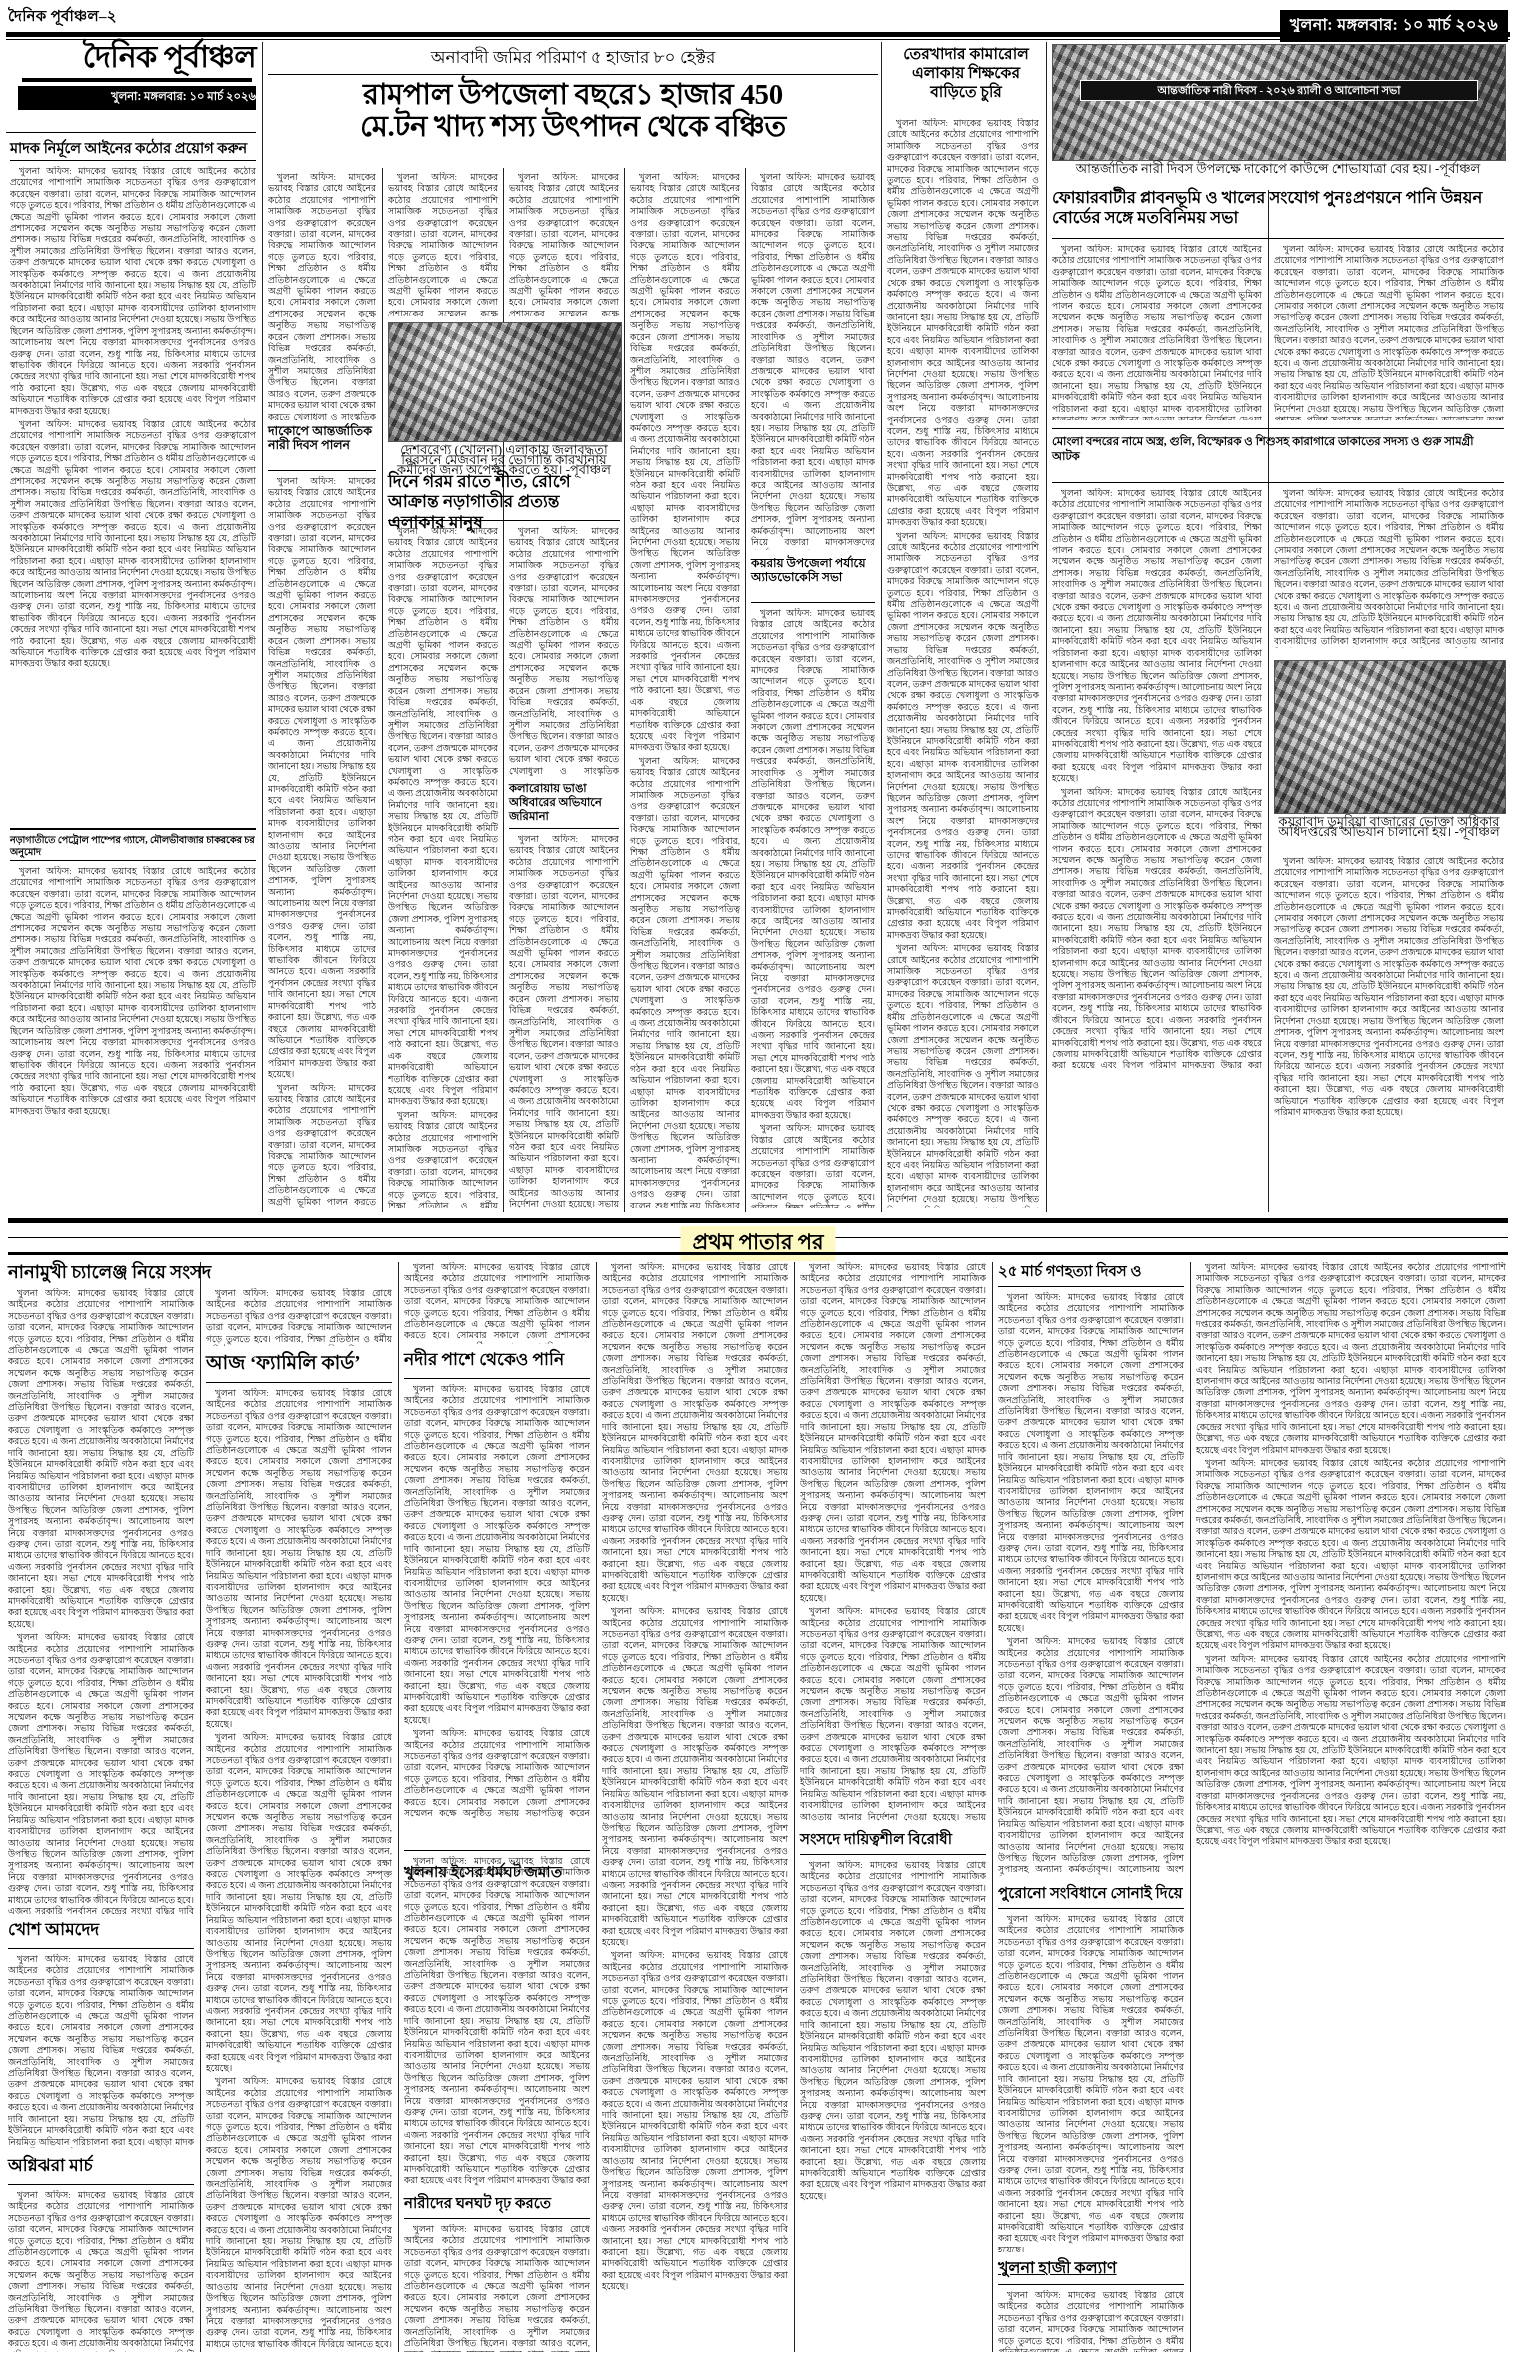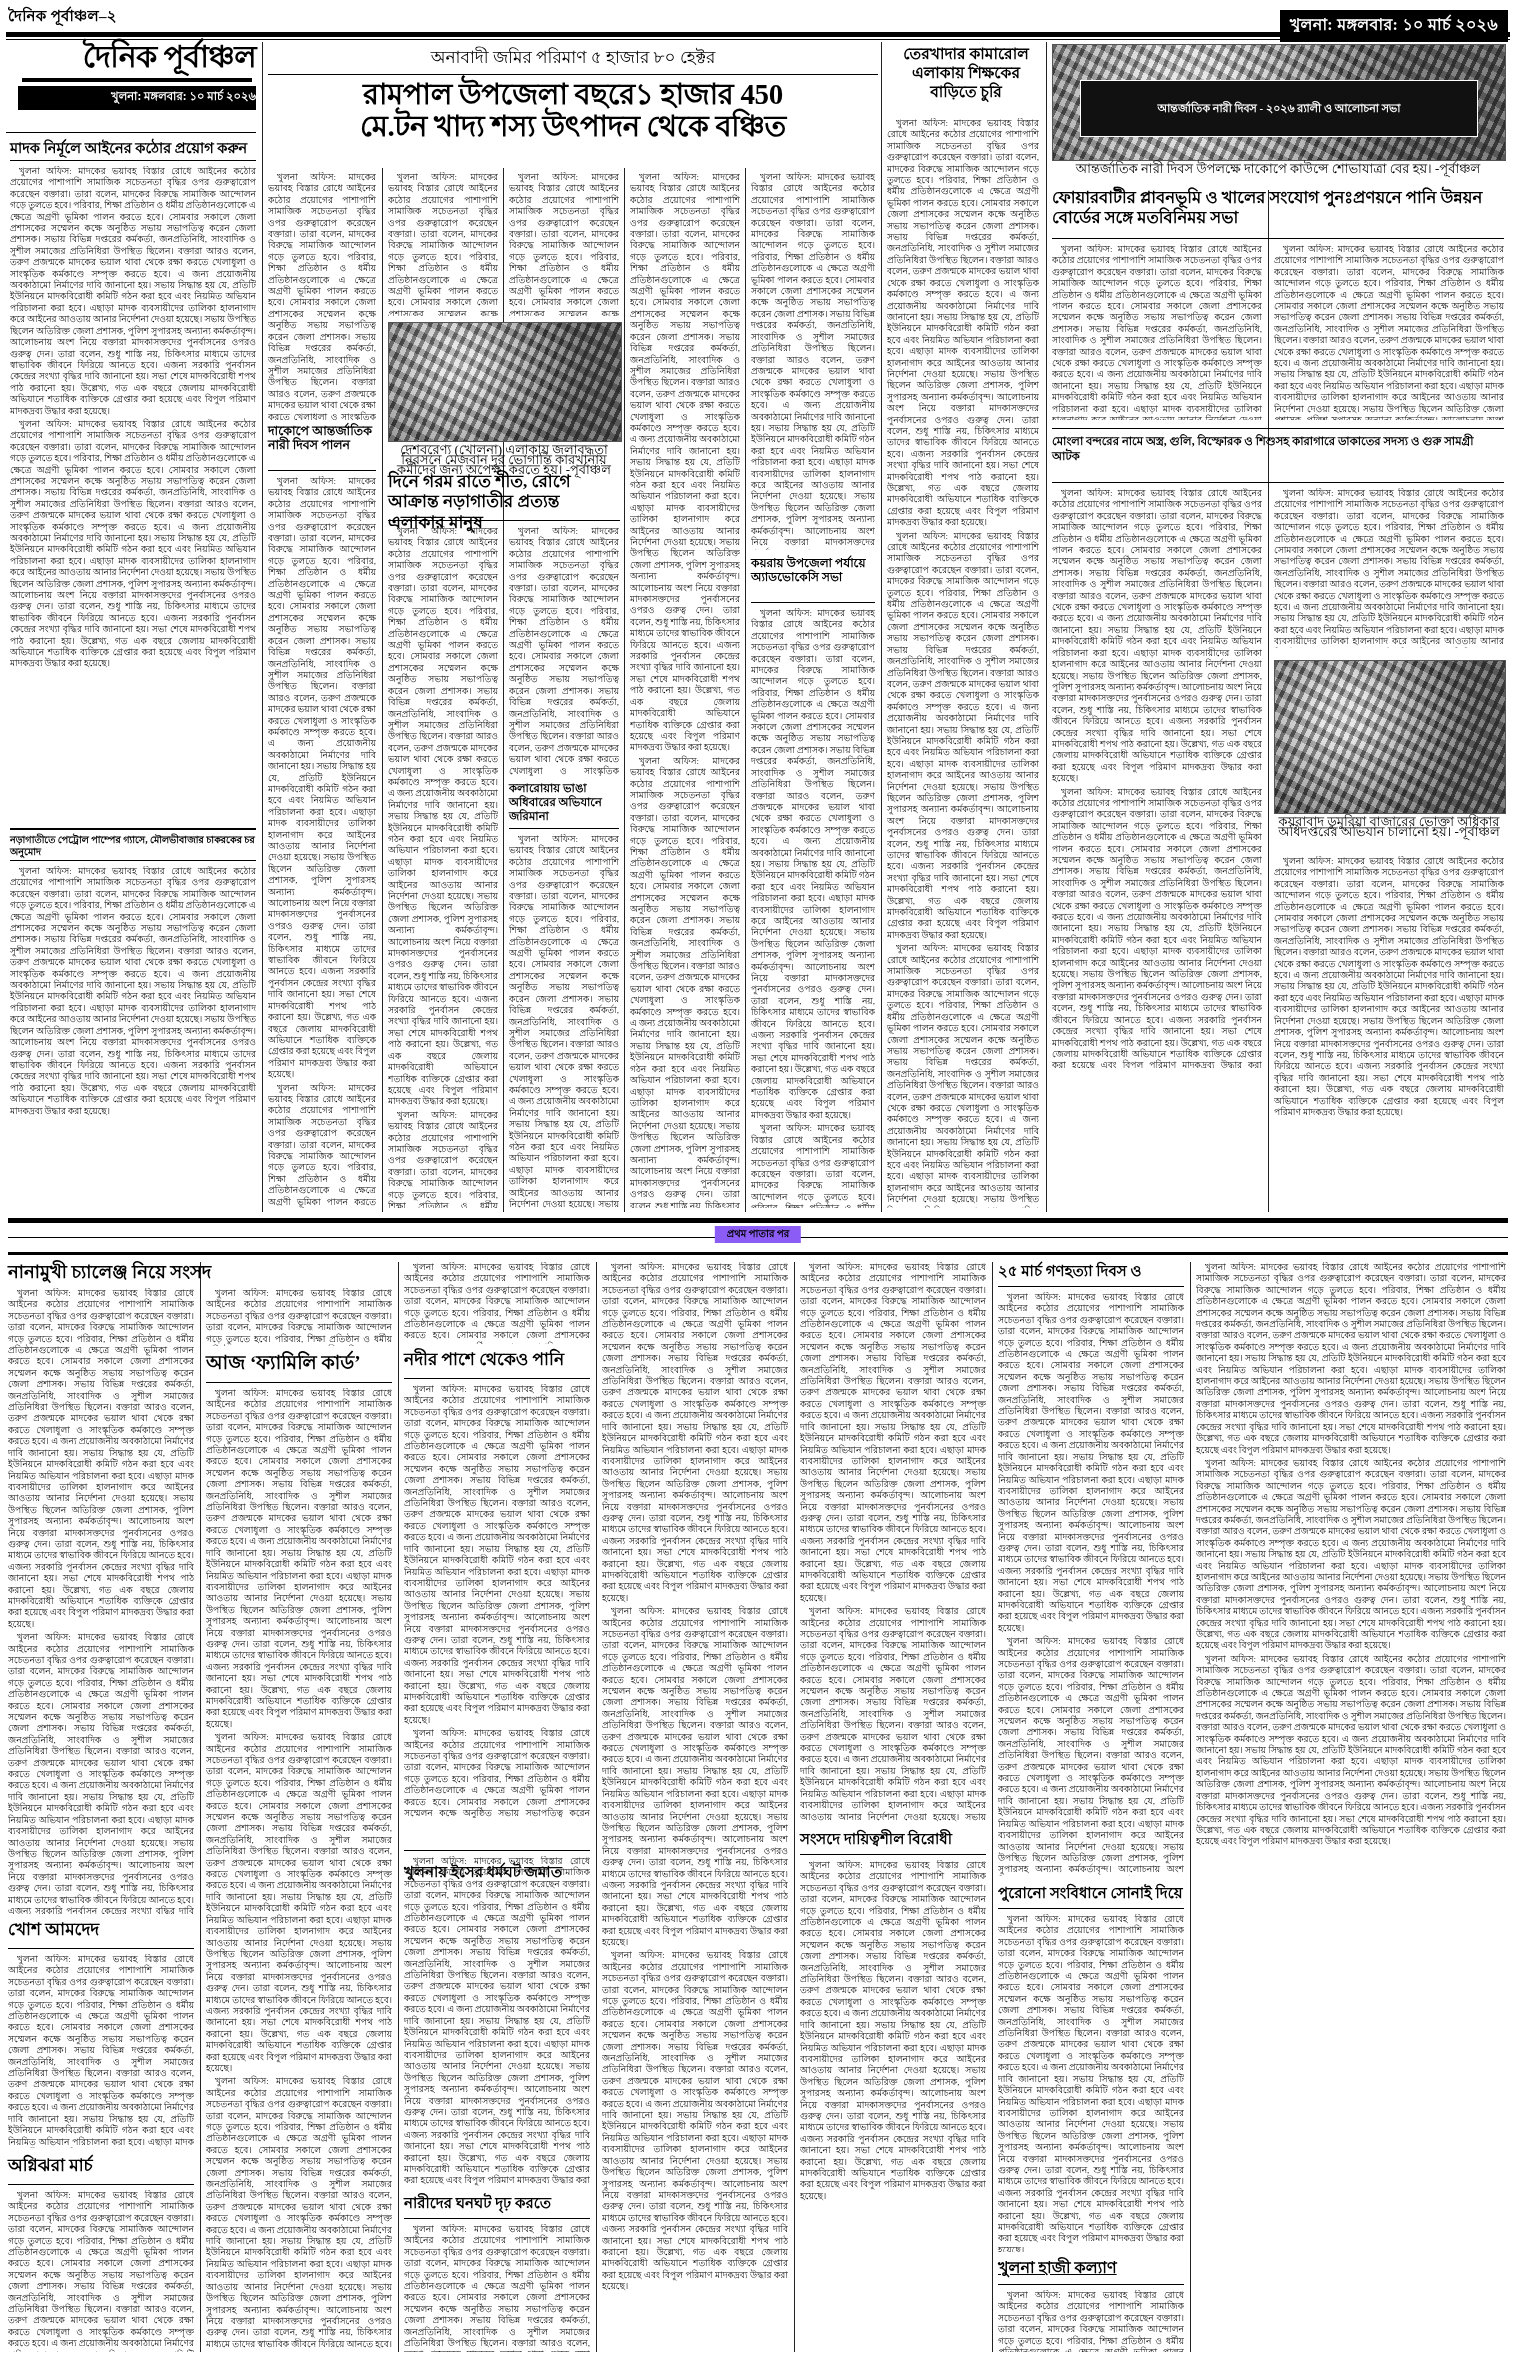--- a/index.html
+++ b/index.html
@@ -61,21 +61,21 @@
   .photo::before{
     content:"";position:absolute;inset:0;
     background:
       repeating-linear-gradient(115deg, rgba(0,0,0,.30) 0 4px, rgba(255,255,255,.18) 4px 9px),
       repeating-linear-gradient(28deg, rgba(0,0,0,.22) 0 7px, rgba(255,255,255,.13) 7px 15px),
       radial-gradient(circle at 30% 35%, rgba(255,255,255,.55), rgba(0,0,0,.55) 70%);
     filter:contrast(1.25) grayscale(1);
   }
   .photo .bnr{
     position:absolute;left:6%;right:6%;top:30%;background:#111;color:#fff;
-    font-size:11px;font-weight:bold;text-align:center;padding:21px 2px;line-height:1.25;
+    font-size:11px;font-weight:bold;text-align:center;padding:3px 2px;line-height:1.25;
     border:1px solid #fff;
   }
   .cap{font-size:13px;text-align:center;line-height:10px;margin-top:2px;}
   .hline{position:absolute;height:1px;background:#000;}
   .thick{position:absolute;height:4px;background:#000;}
 
   .sec-head{
     font-weight:bold;line-height:1.2;
   }
   .col-sep{position:absolute;width:1px;background:#222;}
@@ -218,21 +218,21 @@
 
   <div class="photo" style="position:absolute;left:1274px;top:660px;width:230px;height:152px;"></div>
   <div class="cap" style="position:absolute;left:1274px;top:815px;width:230px;">কয়রাবাদ ডুমুরিয়া বাজারের ভোক্তা অধিকার অধিদপ্তরের অভিযান চালানো হয়। -পূর্বাঞ্চল</div>
   <div class="body-col" style="position:absolute;left:1274px;top:856px;width:230px;height:352px;overflow:hidden;">
     <p>খুলনা অফিস: মাদকের ভয়াবহ বিস্তার রোধে আইনের কঠোর প্রয়োগের পাশাপাশি সামাজিক সচেতনতা বৃদ্ধির ওপর গুরুত্বারোপ করেছেন বক্তারা। তারা বলেন, মাদকের বিরুদ্ধে সামাজিক আন্দোলন গড়ে তুলতে হবে। পরিবার, শিক্ষা প্রতিষ্ঠান ও ধর্মীয় প্রতিষ্ঠানগুলোকে এ ক্ষেত্রে অগ্রণী ভূমিকা পালন করতে হবে। সোমবার সকালে জেলা প্রশাসকের সম্মেলন কক্ষে অনুষ্ঠিত সভায় সভাপতিত্ব করেন জেলা প্রশাসক। সভায় বিভিন্ন দপ্তরের কর্মকর্তা, জনপ্রতিনিধি, সাংবাদিক ও সুশীল সমাজের প্রতিনিধিরা উপস্থিত ছিলেন। বক্তারা আরও বলেন, তরুণ প্রজন্মকে মাদকের ভয়াল থাবা থেকে রক্ষা করতে খেলাধুলা ও সাংস্কৃতিক কর্মকাণ্ডে সম্পৃক্ত করতে হবে। এ জন্য প্রয়োজনীয় অবকাঠামো নির্মাণের দাবি জানানো হয়। সভায় সিদ্ধান্ত হয় যে, প্রতিটি ইউনিয়নে মাদকবিরোধী কমিটি গঠন করা হবে এবং নিয়মিত অভিযান পরিচালনা করা হবে। এছাড়া মাদক ব্যবসায়ীদের তালিকা হালনাগাদ করে আইনের আওতায় আনার নির্দেশনা দেওয়া হয়েছে। সভায় উপস্থিত ছিলেন অতিরিক্ত জেলা প্রশাসক, পুলিশ সুপারসহ অন্যান্য কর্মকর্তাবৃন্দ। আলোচনায় অংশ নিয়ে বক্তারা মাদকাসক্তদের পুনর্বাসনের ওপরও গুরুত্ব দেন। তারা বলেন, শুধু শাস্তি নয়, চিকিৎসার মাধ্যমে তাদের স্বাভাবিক জীবনে ফিরিয়ে আনতে হবে। এজন্য সরকারি পুনর্বাসন কেন্দ্রের সংখ্যা বৃদ্ধির দাবি জানানো হয়। সভা শেষে মাদকবিরোধী শপথ পাঠ করানো হয়। উল্লেখ্য, গত এক বছরে জেলায় মাদকবিরোধী অভিযানে শতাধিক ব্যক্তিকে গ্রেপ্তার করা হয়েছে এবং বিপুল পরিমাণ মাদকদ্রব্য উদ্ধার করা হয়েছে।</p>
   </div>
 
   <div class="thick" style="left:8px;top:1218px;width:1500px;height:5px;"></div>
   <div style="position:absolute;left:8px;top:1226px;width:1500px;height:22px;">
     <div class="hline" style="left:0;top:11px;width:1500px;"></div>
-    <div style="position:absolute;left:50%;top:0;transform:translateX(-50%);background:#8b5cf6;padding:0 12px;font-size:10px;font-weight:bold;">প্রথম পাতার পর</div>
+    <div style="position:absolute;left:50%;top:0;transform:translateX(-50%);background:#fef9c3;padding:0 12px;font-size:21px;font-weight:bold;">প্রথম পাতার পর</div>
   </div>
   <div class="thick" style="left:8px;top:1252px;width:1500px;height:3px;"></div>
 
   <div class="col-sep" style="left:200px;top:1262px;height:1090px;"></div>
   <div class="col-sep" style="left:398px;top:1262px;height:1090px;"></div>
   <div class="col-sep" style="left:596px;top:1262px;height:1090px;"></div>
   <div class="col-sep" style="left:794px;top:1262px;height:1090px;"></div>
   <div class="col-sep" style="left:992px;top:1262px;height:1090px;"></div>
   <div class="col-sep" style="left:1190px;top:1262px;height:1090px;"></div>
 

